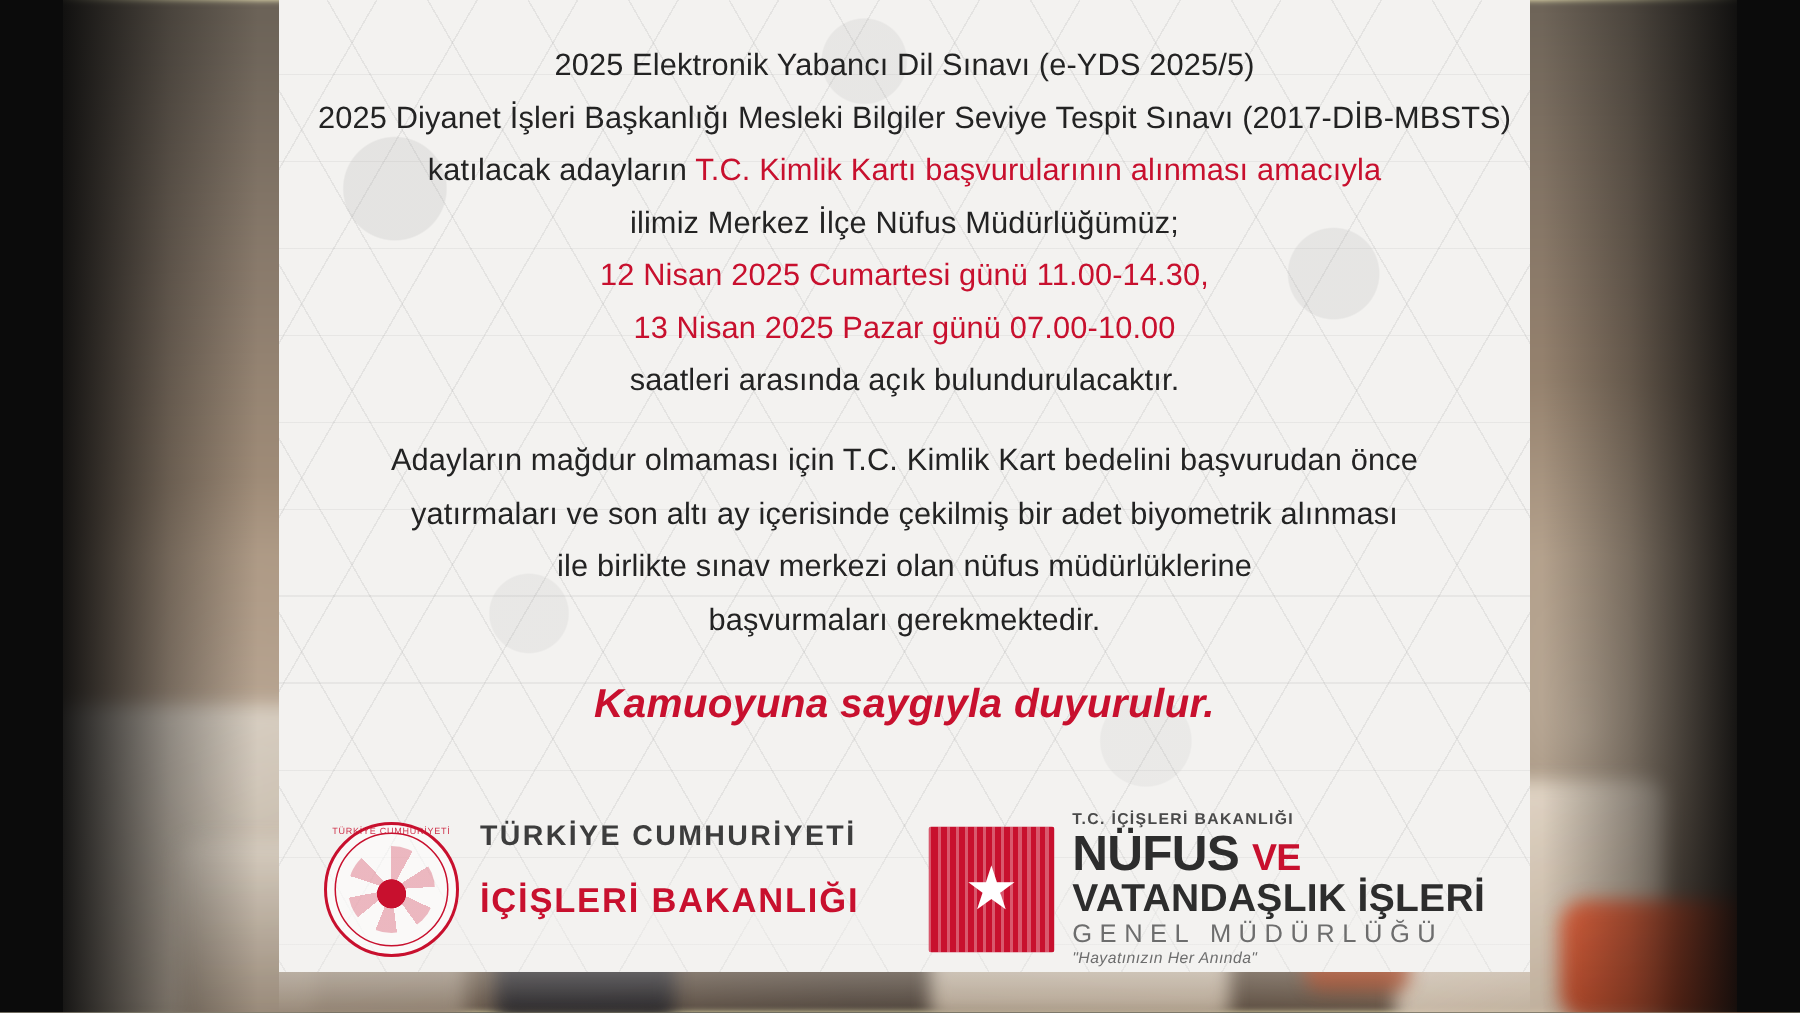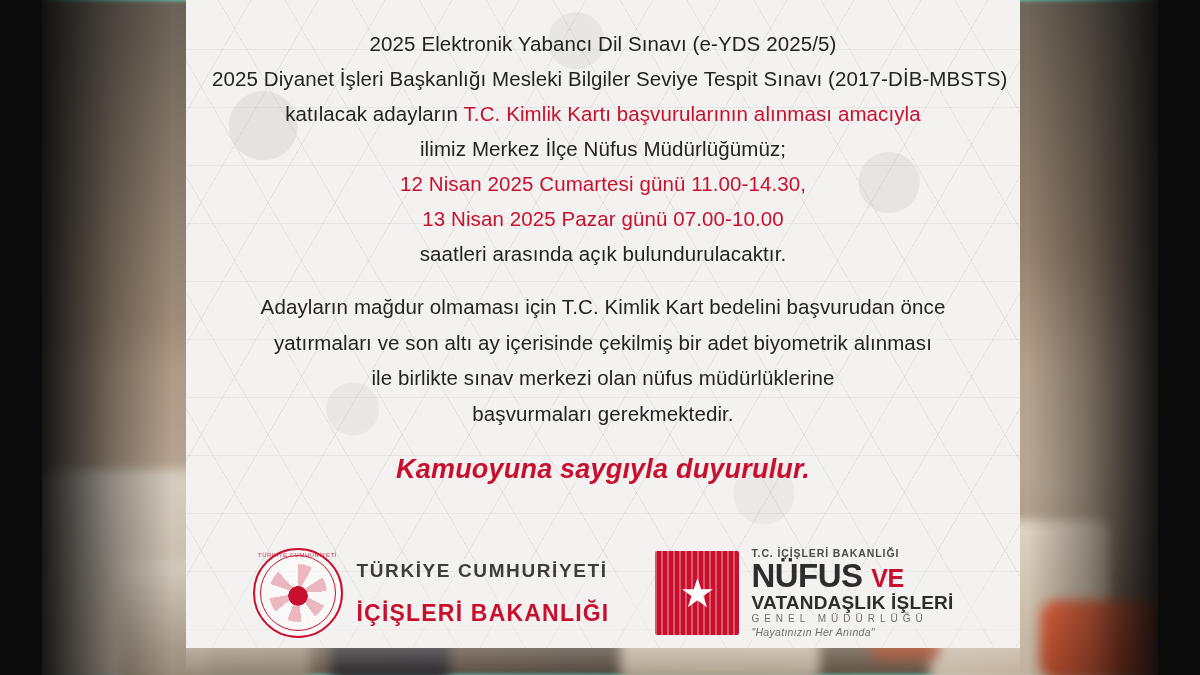--- a/index.html
+++ b/index.html
@@ -12,21 +12,21 @@
     height: 675px;
     overflow: hidden;
     font-family: "Liberation Sans", sans-serif;
   }
 
   #poster {
     position: relative;
     width: 1200px;
     height: 675px;
     overflow: hidden;
-    background: #5eead4;
+    background: #fef9c3;
   }
 
   
   .photo-bg {
     position: absolute;
     inset: 0;
     background:
       radial-gradient(circle at 14% 78%, rgba(245,225,205,0.55) 0%, rgba(190,160,130,0.25) 18%, rgba(40,35,30,0) 42%),
       radial-gradient(circle at 88% 72%, rgba(250,235,215,0.45) 0%, rgba(190,150,110,0.2) 20%, rgba(40,35,30,0) 45%),
       linear-gradient(180deg, #6b6257 0%, #837669 28%, #9b8a78 55%, #7d6c5b 78%, #4a4038 100%);
@@ -134,21 +134,21 @@
     top: 528px;
     width: 834px;
     height: 130px;
     z-index: 4;
     display: flex;
     align-items: center;
     justify-content: center;
     gap: 46px;
   }
 
-  .logo-tc { display: flex; align-items: center; gap: 14px; }
+  .logo-tc { display: flex; gap: 14px; }
   .seal {
     width: 86px; height: 86px; border-radius: 50%;
     border: 2px solid #c8102e;
     position: relative;
     background: rgba(255,255,255,0.55);
   }
   .seal::before {
     content: "";
     position: absolute; inset: 5px;
     border: 1px solid #c8102e;
@@ -182,22 +182,22 @@
   }
   .nvi-star {
     position: absolute; left: 50%; top: 50%;
     transform: translate(-50%,-50%);
     color: #ffffff; font-size: 40px; line-height: 1;
   }
   .nvi-text { text-align: left; line-height: 1.02; }
   .nvi-text .n0 { font-size: 10.5px; color: #4a4a4a; letter-spacing: 0.9px; font-weight: bold; }
   .nvi-text .n1 { font-size: 33px; font-weight: bold; color: #2d2d2d; letter-spacing: -0.5px; }
   .nvi-text .n1 .ve { color: #c8102e; font-size: 25px; }
-  .nvi-text .n2 { font-size: 19px; font-weight: bold; color: #2d2d2d; letter-spacing: 0.2px; }
-  .nvi-text .n3 { font-size: 10px; color: #6d6d6d; letter-spacing: 5px; margin-top: 2px; }
+  .nvi-text .n2 { font-size: 26px; font-weight: bold; color: #2d2d2d; letter-spacing: 0.2px; }
+  .nvi-text .n3 { font-size: 17px; color: #6d6d6d; letter-spacing: 5px; margin-top: 2px; }
   .nvi-text .n4 { font-size: 10.5px; color: #6d6d6d; font-style: italic; margin-top: 3px; letter-spacing: 0.3px; }
 </style>
 </head>
 <body>
 
 <div id="poster">
 
   <div class="photo-bg"></div>
   <div class="photo-obj o1"></div>
   <div class="photo-obj o2"></div>

